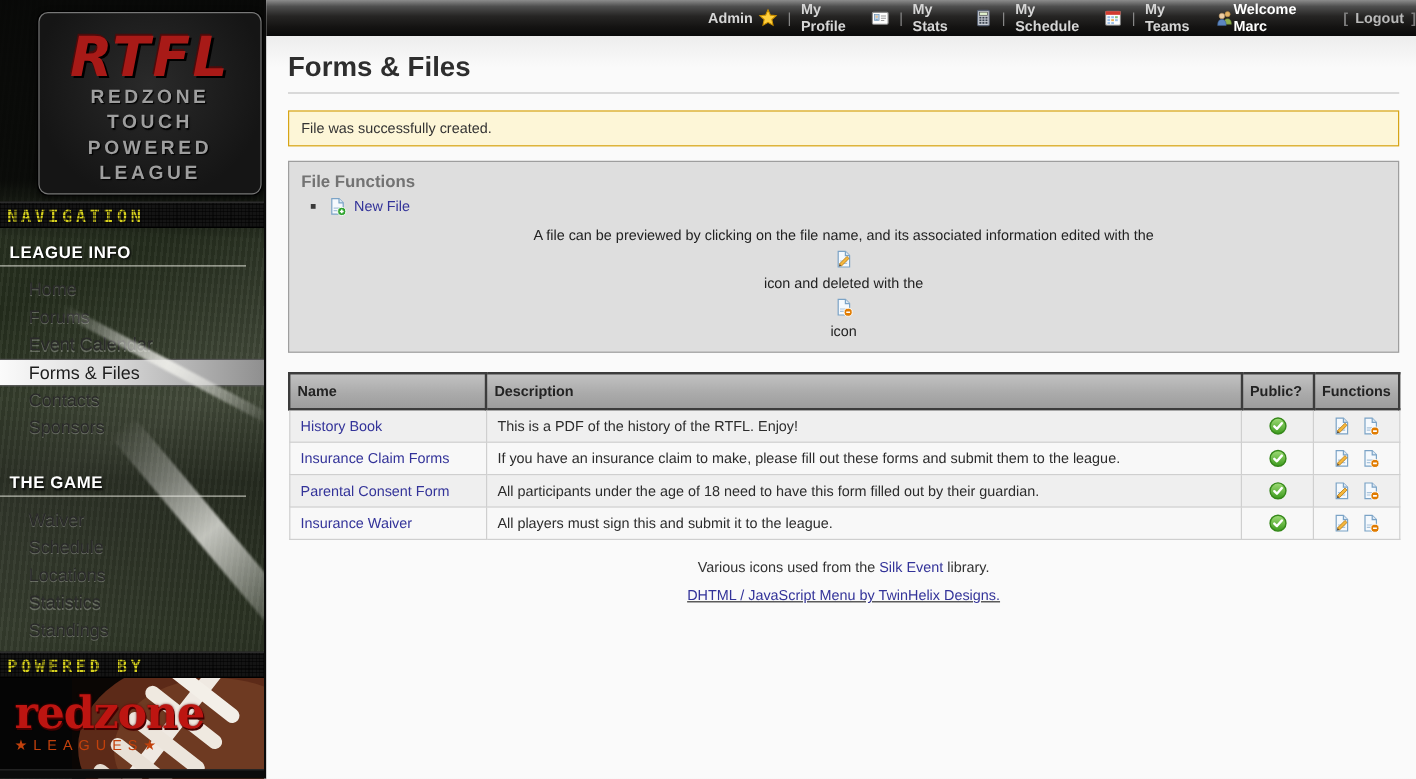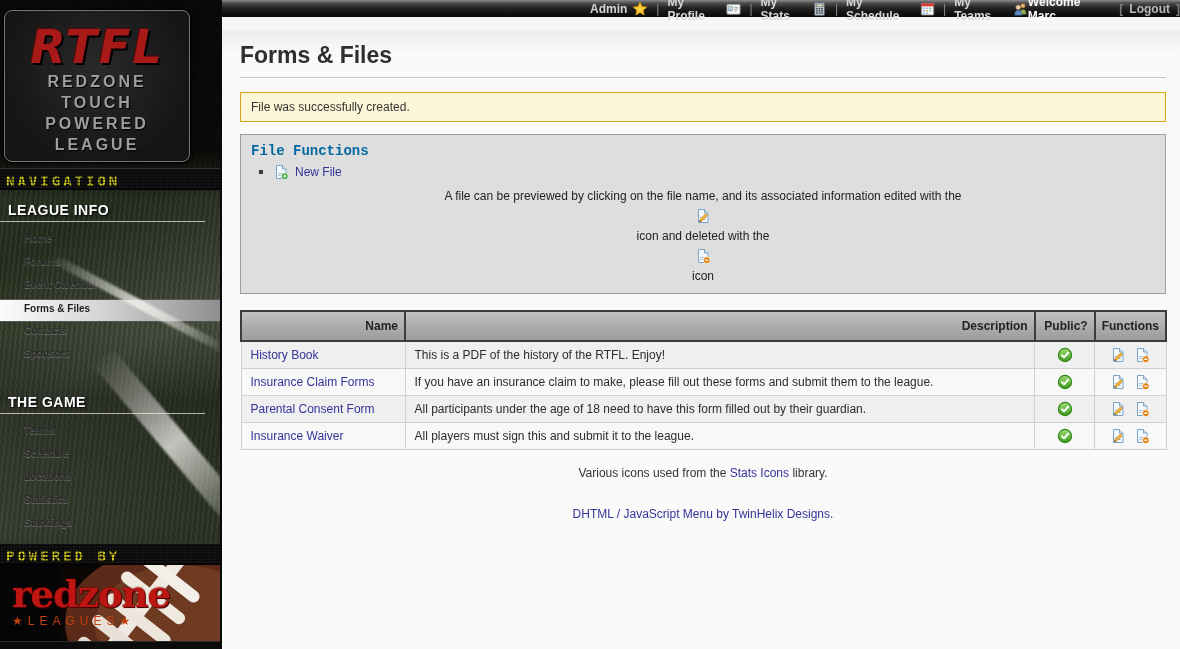--- a/index.html
+++ b/index.html
@@ -18,21 +18,21 @@
       linear-gradient(180deg, rgba(5,5,5,.95) 0px, rgba(5,5,5,.9) 150px, rgba(10,10,10,.35) 200px, rgba(0,0,0,.25) 330px, rgba(0,0,0,.5) 400px, rgba(20,20,20,.35) 520px),
       repeating-linear-gradient(96deg, rgba(255,255,255,.06) 0 2px, rgba(0,0,0,.08) 2px 5px),
       linear-gradient(155deg, #48563a 0%, #323f27 35%, #5c6650 55%, #39452d 80%, #2c3522 100%);
     border-right:2px solid #0a0a0a;
     overflow:hidden;
   }
   .turf-line { position:absolute; background:linear-gradient(90deg, rgba(255,255,255,0), rgba(240,240,235,.85), rgba(255,255,255,0)); filter:blur(1px); pointer-events:none; }
   .turf-line.a { width:200px; height:9px; left:40px; top:300px; transform:rotate(28deg); }
   .turf-line.b { width:230px; height:26px; left:60px; top:430px; transform:rotate(50deg); opacity:.9; }
 
-  .logo-wrap { position:relative; padding:10px 10px 0 4px; height:168px; }
+  .logo-wrap { position:relative; padding:10px 10px 0 32px; height:168px; }
   .logo-box {
     width:186px; height:152px; background:radial-gradient(circle at 50% 40%, #2a2a2a, #151515 75%);
     border:1px solid #777; border-radius:8px; box-shadow:0 0 0 1px #000, 0 2px 6px rgba(0,0,0,.8);
     text-align:center; padding-top:12px;
   }
   .logo-acronym {
     font-family:"DejaVu Sans", sans-serif; font-weight:bold; font-style:italic;
     font-size:46px; line-height:48px; color:#a81a17;
     text-shadow:2px 2px 0 #000, -1px -1px 0 #4d0b0b; letter-spacing:2px;
   }
@@ -49,42 +49,42 @@
     pointer-events:none;
   }
   .led-text { font-family:"DejaVu Sans Mono", monospace; font-weight:bold; font-size:14px; color:#d8d21f; letter-spacing:3px; }
 
   .nav-section { padding:10px 0 0 0; }
   .nav-title {
     color:#fff; font-weight:bold; font-size:14px; letter-spacing:.5px; padding:2px 0 3px 8px;
     border-bottom:1px solid rgba(230,230,220,.75); width:205px; text-shadow:1px 1px 2px #000;
   }
   .nav-item {
-    font-weight:bold; font-size:10px; color:#2a2a2a; padding:3px 12px 3px 24px; height:23px;
+    font-weight:normal; font-size:15px; color:#2a2a2a; padding:3px 12px 3px 24px; height:23px;
     text-shadow:0 1px 0 rgba(255,255,255,.25); cursor:pointer;
   }
   .nav-item.selected {
     background:linear-gradient(90deg, #fbfbfb 0%, #d6d6d6 45%, #8f8f8f 100%);
     border-top:1px solid #555; border-bottom:1px solid #555; color:#1d1d1d;
   }
   .game-gap { height:14px; }
 
   .powered-area { position:relative; height:96px; background:#050505; overflow:hidden; }
   .football-svg { position:absolute; right:0; top:0; }
   .rz-logo { position:absolute; left:12px; top:10px; }
   .rz-name {
     font-family:"DejaVu Serif", serif; font-weight:bold; font-size:37px; line-height:38px;
     color:#bd1511; letter-spacing:-1px; text-shadow:1px 1px 0 #400, 0 0 2px #600;
   }
   .rz-sub { color:#c2410c; font-weight:normal; font-size:12px; letter-spacing:5px; margin-top:1px; }
   .sidebar-bottom { position:absolute; bottom:0; left:0; width:100%; height:8px; background:#0c0c0c; border-top:1px solid #2a2a2a; }
 
   
   .topbar {
-    position:absolute; left:222px; top:0; width:958px; height:17px;
+    position:absolute; left:222px; top:0; width:958px; height:30px;
     background:linear-gradient(180deg, #8c8c8c 0%, #4e4e4e 18%, #262524 45%, #141312 75%, #0a0a0a 100%);
     display:flex; align-items:center; font-size:12px; font-weight:bold; color:#cfcfcf;
   }
   .topbar-menu { display:flex; align-items:center; margin-left:368px; }
   .tb-item { display:flex; align-items:center; gap:5px; cursor:pointer; color:#d6d6d6; }
   .tb-sep { color:#8a8a8a; margin:0 8px; font-weight:normal; }
   .tb-right { margin-left:auto; display:flex; align-items:center; }
   .tb-welcome { color:#ffffff; margin-right:14px; }
   .tb-bracket { color:#7d7d7d; font-weight:bold; }
   .tb-logout { color:#b9b9b9; margin:0 6px; cursor:pointer; }
@@ -98,39 +98,39 @@
   }
   .page-title { font-size:23px; font-weight:bold; color:#2e2e2e; margin:4px 0 8px 0; }
   .title-rule { border:none; border-top:1px solid #c3c3c3; margin:0 0 14px 0; }
 
   .notice {
     background:#fdf6d7; border:1px solid #d6a416; padding:7px 10px; font-size:12px; color:#333;
     margin-bottom:12px;
   }
 
   .file-functions { background:#dedede; border:1px solid #9e9e9e; padding:8px 10px 10px 10px; margin-bottom:16px; }
-  .ff-title { font-size:14px; font-weight:bold; color:#0369a1; margin-bottom:5px;font-family:Liberation Mono, monospace; }
+  .ff-title { font-size:14px; font-weight:bold; color:#737373; margin-bottom:5px; }
   .ff-item { display:flex; align-items:center; gap:6px; margin:0 0 9px 8px; font-size:12px; }
   .sq-bullet { width:4px; height:4px; background:#3a3a3a; display:inline-block; margin-right:4px; }
   a.lnk { color:#333399; text-decoration:none; cursor:pointer; }
   .ff-help { font-size:12px; color:#222; display:flex; align-items:center; gap:5px; flex-wrap:wrap;flex-direction:column; }
 
   table.files { border-collapse:collapse; width:927px; margin-bottom:16px; }
   table.files th {
     background:linear-gradient(180deg, #c2c2c2 0%, #ababab 55%, #9d9d9d 100%);
-    border:2px solid #3c3c3c; color:#232323; font-size:12px; font-weight:bold; padding:7px 6px; text-align:right;
+    border:2px solid #3c3c3c; color:#232323; font-size:12px; font-weight:bold; padding:7px 6px; text-align:left;
   }
   table.files td { border:1px solid #cfcfcf; font-size:12px; color:#2c2c2c; padding:5px 9px;margin-left:18px; }
   table.files tr.odd td { background:#efefef; }
   table.files tr.even td { background:#f8f8f8; }
   td.c { text-align:center; }
   .fn-icons { display:flex; gap:8px; justify-content:center; align-items:center; }
 
   .footer-note { text-align:center; font-size:12px; color:#333; margin-top:6px; }
-  .footer-note + .footer-note { margin-top:27px; }
+  .footer-note + .footer-note { margin-top:9px;text-decoration:underline; }
 
   .ico { vertical-align:middle; }
 </style>
 </head>
 <body>
 
 <svg width="0" height="0" style="position:absolute">
   <defs>
     <linearGradient id="gradGreen" x1="0" y1="0" x2="0" y2="1">
       <stop offset="0" stop-color="#9fdc77"></stop>
@@ -235,21 +235,21 @@
     <div class="nav-item selected">Forms &amp; Files</div>
     <div class="nav-item">Contacts</div>
     <div class="nav-item">Sponsors</div>
   </div>
 
   <div class="game-gap"></div>
 
   <div class="nav-section">
     <div class="nav-title">THE GAME</div>
     <div style="height:8px"></div>
-    <div class="nav-item">Teams</div>
+    <div class="nav-item">Waiver</div>
     <div class="nav-item">Schedule</div>
     <div class="nav-item">Locations</div>
     <div class="nav-item">Statistics</div>
     <div class="nav-item">Standings</div>
   </div>
 
   <div style="height:6px"></div>
 
   <div class="led-strip">
     <span class="led-text">POWERED BY</span>
@@ -433,19 +433,19 @@
                 <use href="#sym-page-delete"></use>
               </svg>
             </span>
           </td>
       </tr>
     </tbody>
   </table>
 
   <div class="footer-note">
     <span>Various icons used from the</span>
-    <a class="lnk">Stats Icons</a>
+    <a class="lnk">Silk Event</a>
     <span>library.</span>
   </div>
   <div class="footer-note">
     <a class="lnk">DHTML / JavaScript Menu by TwinHelix Designs.</a>
   </div>
 </div>
 
 </body></html>

